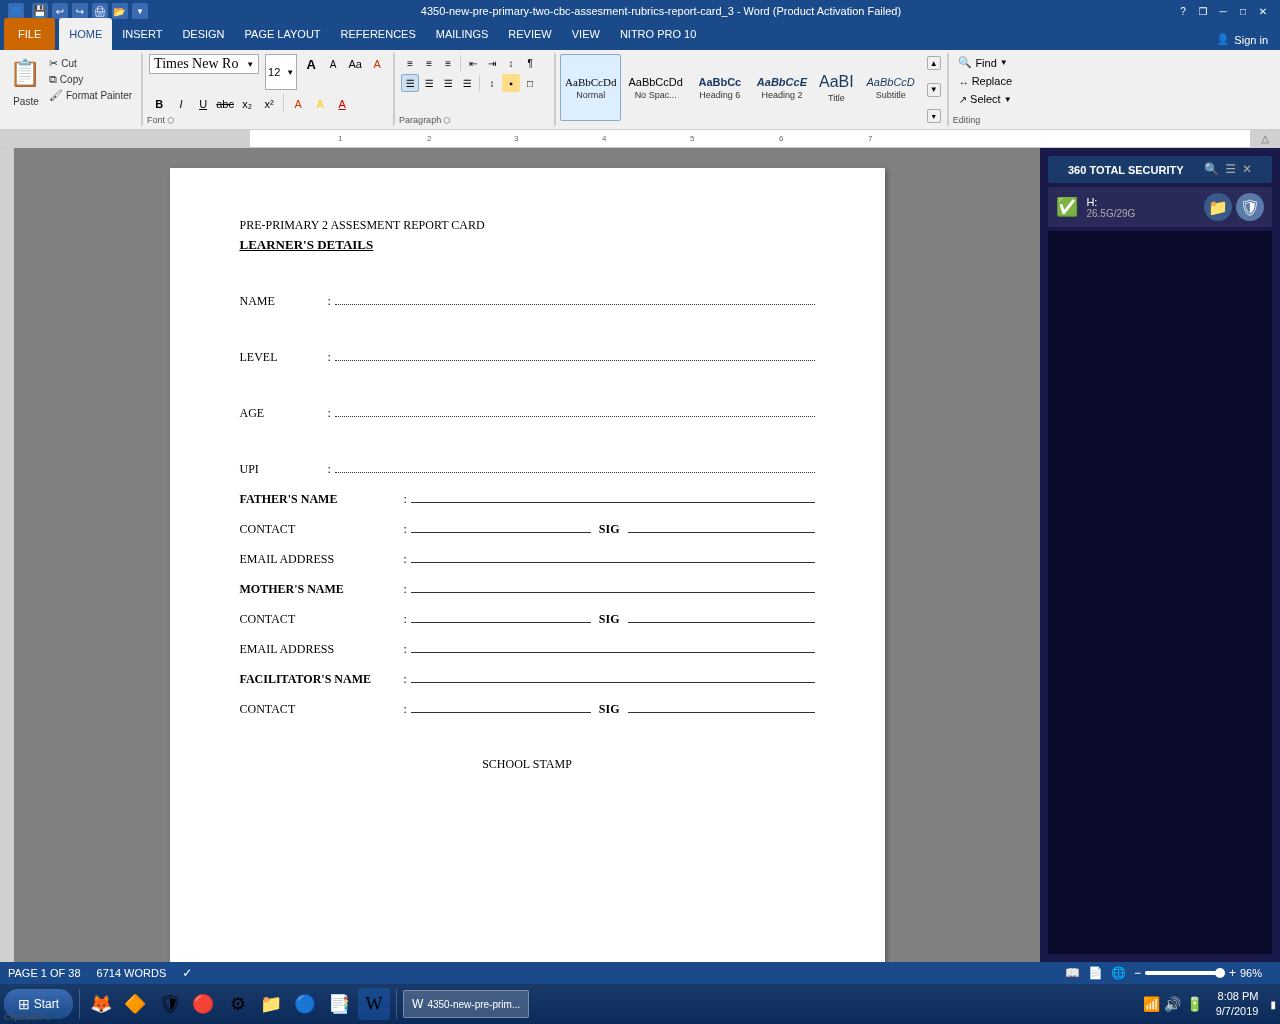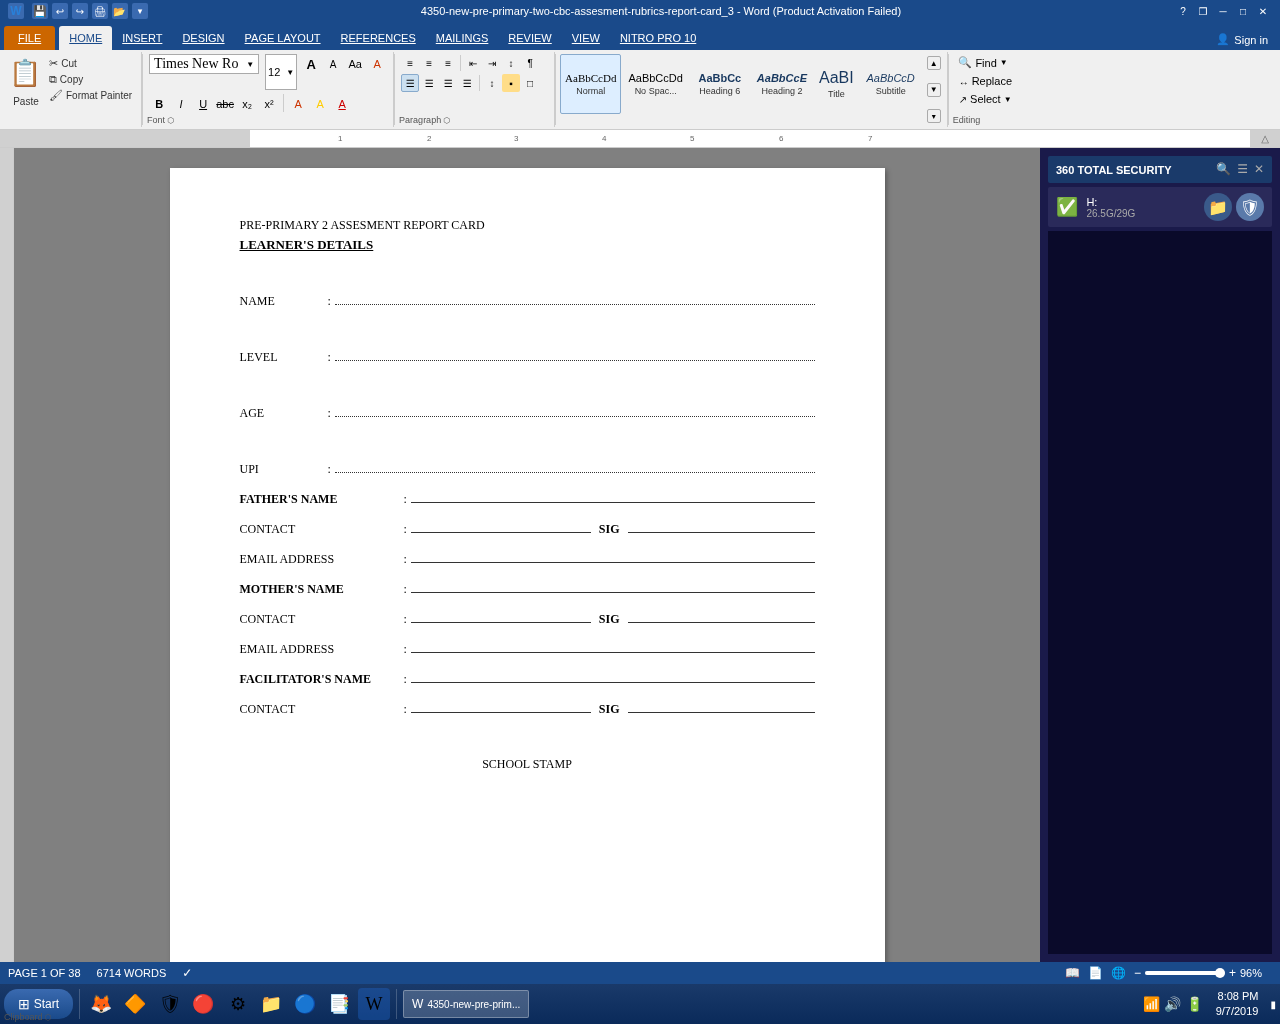--- a/index.html
+++ b/index.html
@@ -32,24 +32,23 @@
       padding: 0 4px;
       height: 28px;
     }
     .ribbon-tab {
       padding: 4px 10px;
       font-family: Arial, sans-serif;
       font-size: 11px;
       color: white;
       cursor: pointer;
       border-radius: 3px 3px 0 0;
-      height: 24px;
-      display: flex;
-      align-items: center;
-      text-decoration: underline;
+      height: 32px;
+      display: flex;
+      align-items: center;
     }
     .ribbon-tab.active {
       background: #f0f0f0;
       color: #1a4a8a;
     }
     .ribbon-tab.file-tab {
       background: #cc6600;
       color: white;
       margin-right: 4px;
       padding: 4px 14px;
@@ -197,21 +196,21 @@
     }
     .style-item {
       display: flex;
       flex-direction: column;
       align-items: center;
       padding: 2px 4px;
       border: 1px solid transparent;
       cursor: pointer;
       border-radius: 2px;
       min-width: 55px;
-      height: 60px;
+      height: 67px;
       justify-content: center;
     }
     .style-item.active { background: #ddeeff; border-color: #88aacc; }
     .style-preview { font-size: 9px; margin-bottom: 2px; }
     .style-label { font-family: Arial, sans-serif; font-size: 9px; color: #333; text-align: center; }
     .styles-scroll-btn { width: 14px; height: 14px; border: 1px solid #aaa; display: flex; align-items: center; justify-content: center; cursor: pointer; font-size: 8px; border-radius: 2px; }
 
     
     .editing-group {
       display: flex;
@@ -330,21 +329,21 @@
       align-items: baseline;
       gap: 8px;
       flex: 1;
       margin-left: 4px;
     }
     .sig-left { width: 180px; border-bottom: 1.5px solid #333; min-height: 14px; }
     .sig-label { font-weight: bold; white-space: nowrap; }
     .sig-right { flex: 1; border-bottom: 1.5px solid #333; min-height: 14px; }
     .security-header {
       background: #1a3a6a;
-      padding: 6px 8px;
+      padding: 6px 20px;
       display: flex;
       align-items: center;
       justify-content: space-between;
       border-radius: 2px;
     }
     .security-title { color: white; font-family: Arial, sans-serif; font-size: 11px; font-weight: bold; }
     .security-icons { display: flex; gap: 6px; }
     .sec-icon { color: #aaa; font-size: 12px; cursor: pointer; }
 
     .storage-item {

